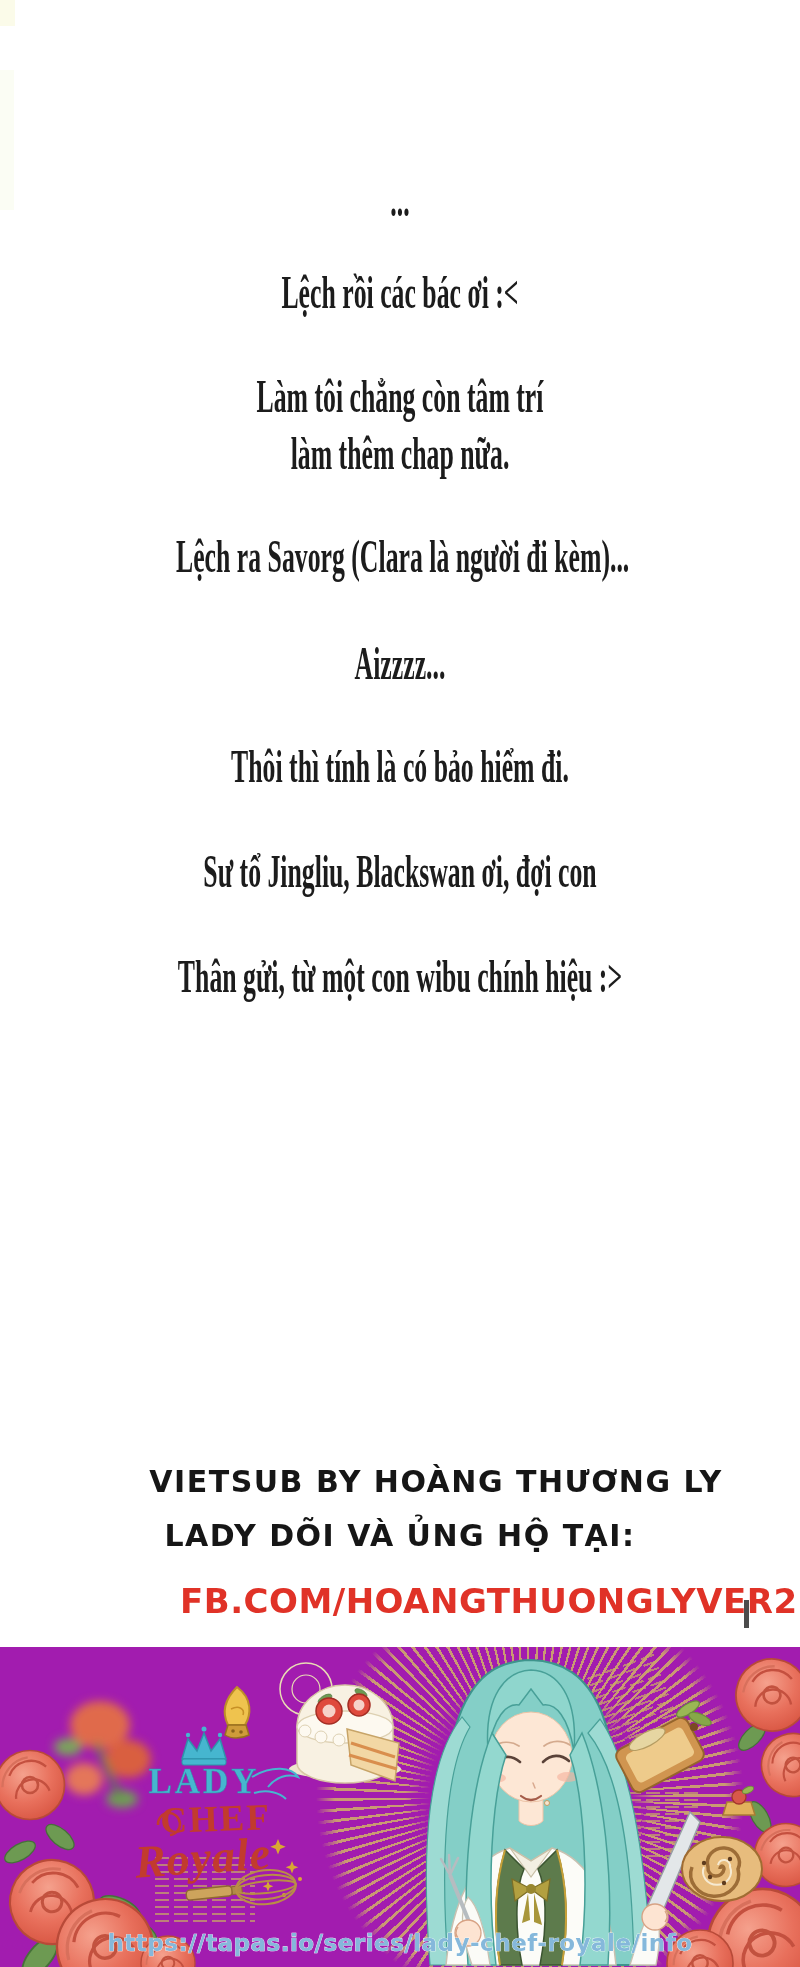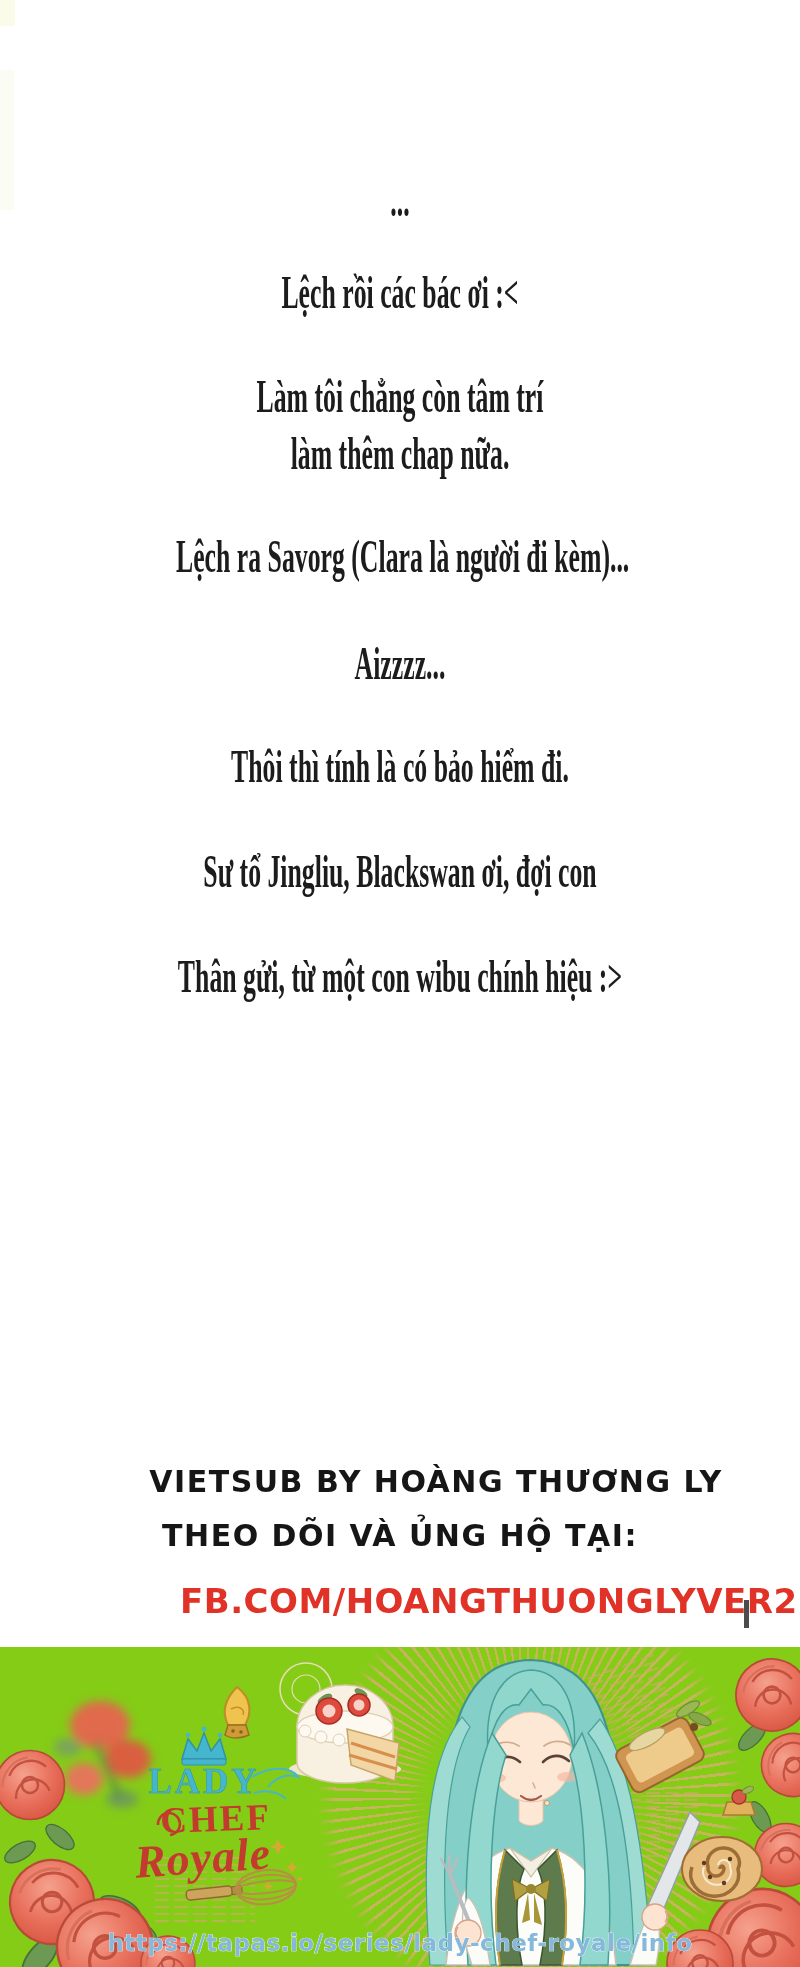--- a/index.html
+++ b/index.html
@@ -19,21 +19,21 @@
   
   .credit{position:absolute;left:0;width:800px;text-align:center;font-family:"DejaVu Sans",sans-serif;
           font-weight:bold;color:#161616;letter-spacing:1.5px;white-space:nowrap;}
   .credit.c1{top:1464px;font-size:30px;padding-left:36px;}
   .credit.c2{top:1518px;font-size:30px;}
   .fb-link{position:absolute;left:180px;top:1566px;font-family:"DejaVu Sans",sans-serif;font-weight:bold;
            font-size:34px;letter-spacing:.5px;color:#e03227;white-space:nowrap;margin-top:15px;}
   .cursor-bar{position:absolute;left:744px;top:1600px;width:5px;height:28px;background:#4c4c4c;}
 
   
-  .banner{position:absolute;left:0;top:1647px;width:800px;height:320px;overflow:hidden;background:#84cc16;}
+  .banner{position:absolute;left:0;top:1647px;width:800px;height:320px;overflow:hidden;background:#a21caf;}
   .sunburst{position:absolute;left:310px;top:-70px;width:440px;height:440px;
     background:repeating-conic-gradient(rgba(214,184,118,0) 0deg 2.2deg, rgba(209,176,104,.85) 2.2deg 3.1deg);
     -webkit-mask-image:radial-gradient(circle,transparent 0 100px,#000 125px 195px,transparent 214px);
     mask-image:radial-gradient(circle,transparent 0 100px,#000 125px 195px,transparent 214px);}
   .dashes{position:absolute;
     background:repeating-linear-gradient(180deg,transparent 0 5px,rgba(201,171,100,.7) 5px 7px);
     -webkit-mask-image:repeating-linear-gradient(90deg,#000 0 14px,transparent 14px 19px);
     mask-image:repeating-linear-gradient(90deg,#000 0 14px,transparent 14px 19px);}
   .dashes.dl{left:155px;top:205px;width:100px;height:70px;}
   .dashes.dra{left:560px;top:18px;width:110px;height:80px;transform:rotate(-20deg);}
@@ -55,21 +55,21 @@
     <div class="nl l3">làm thêm chap nữa.</div>
     <div class="nl l4">Lệch ra Savorg (Clara là người đi kèm)...</div>
     <div class="nl l5">Aizzzz...</div>
     <div class="nl l6">Thôi thì tính là có bảo hiểm đi.</div>
     <div class="nl l7">Sư tổ Jingliu, Blackswan ơi, đợi con</div>
     <div class="nl l8">Thân gửi, từ một con wibu chính hiệu :&gt;</div>
   </section>
 
   <section>
     <div class="credit c1">VIETSUB BY HOÀNG THƯƠNG LY</div>
-    <div class="credit c2">THEO DÕI VÀ ỦNG HỘ TẠI:</div>
+    <div class="credit c2">LADY DÕI VÀ ỦNG HỘ TẠI:</div>
     <div class="fb-link">FB.COM/HOANGTHUONGLYVER2</div>
     <div class="cursor-bar"></div>
   </section>
 
   <section class="banner">
     <div class="sunburst"></div>
     <div class="dashes dl"></div>
     <div class="dashes dra"></div>
     <div class="dashes drb"></div>
 

